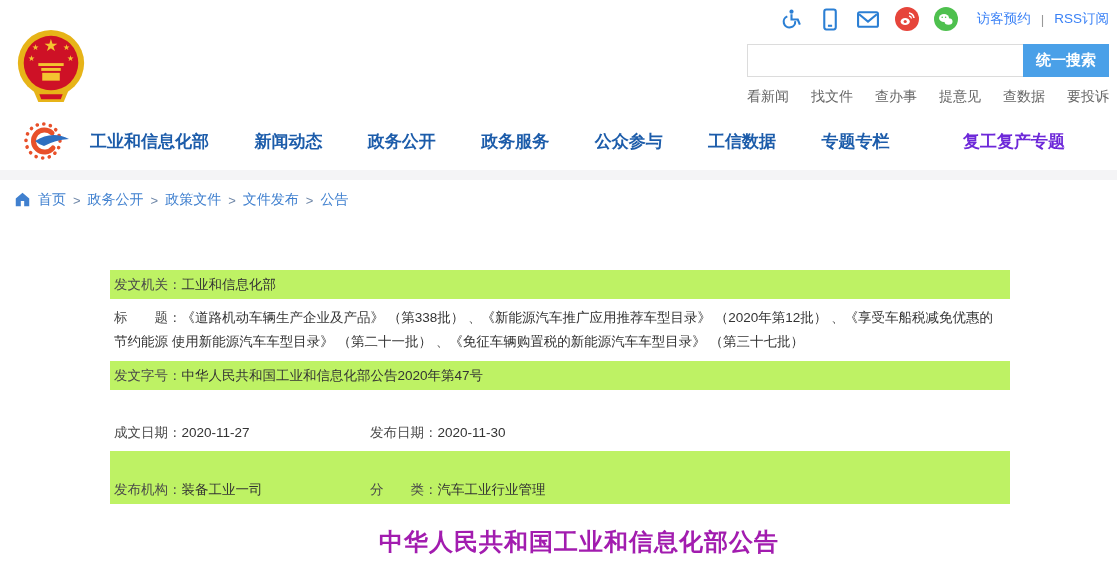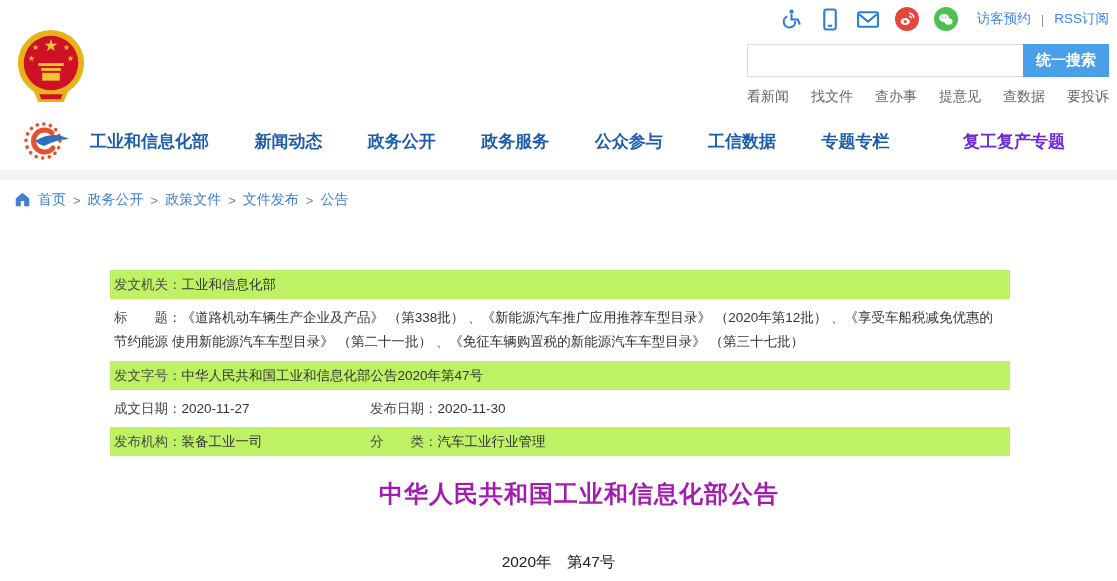--- a/index.html
+++ b/index.html
@@ -41,21 +41,21 @@
   .breadcrumb a { color:#4080cf; text-decoration:none; }
   .crumb-sep { color:#6f87a8; font-size:13px; }
 
   
   .meta-table { margin:52px 0 0 110px; width:900px; font-size:13.5px; color:#333; }
   .meta-row { padding:5px 4px; margin-bottom:4px; line-height:19px; }
   .meta-row.alt { background:#bef264; }
   .meta-row.tall { line-height:24px; padding-top:3px; padding-bottom:3px; }
   .meta-label { color:#4a4a4a; }
   .meta-value { color:#333; }
-  .meta-cell.wide { display:inline-block; min-width:256px; }
+  .meta-cell.wide { display:inline-block; min-width:256px;margin-top:24px; }
 
   
   .doc-title { text-align:center; font-size:24px; font-weight:700; color:#a21caf; margin-top:22px; letter-spacing:1px;margin-left:41px; }
   .doc-number { text-align:center; font-size:15.5px; color:#222; margin-top:42px; }
 </style>
 </head>
 <body>
 
 <div class="header">
 

